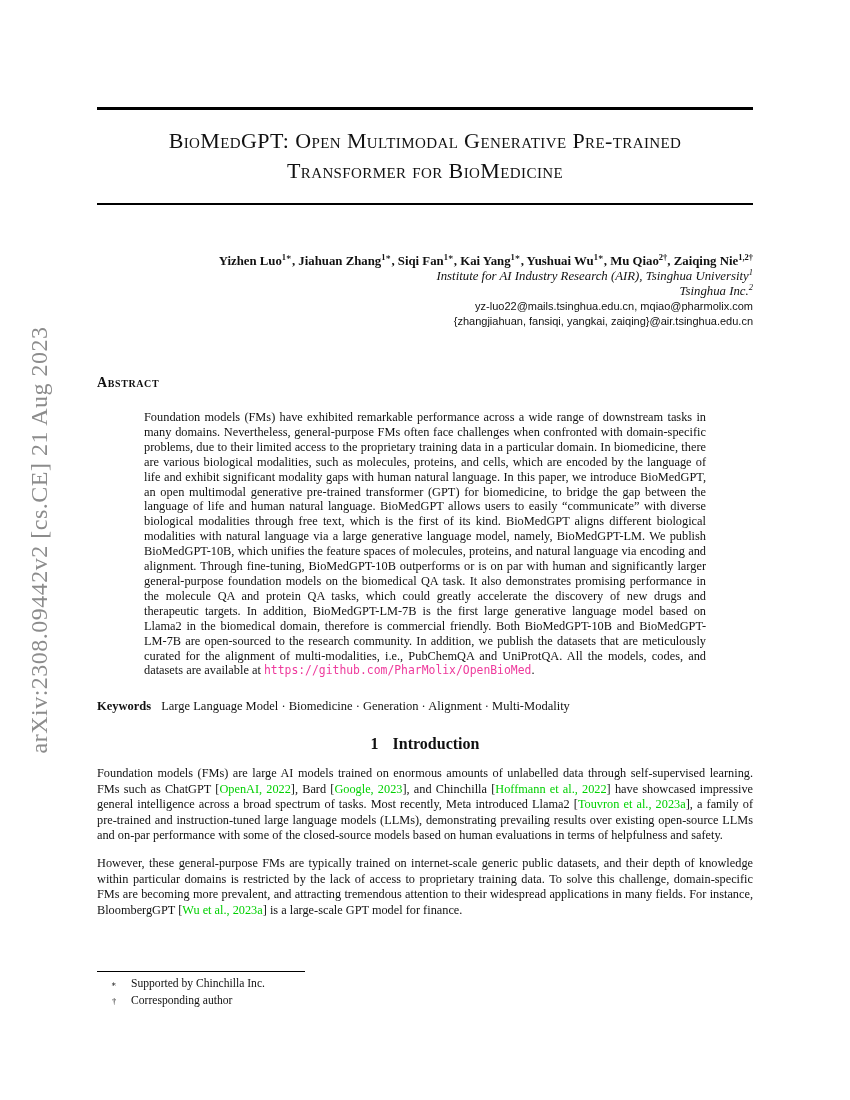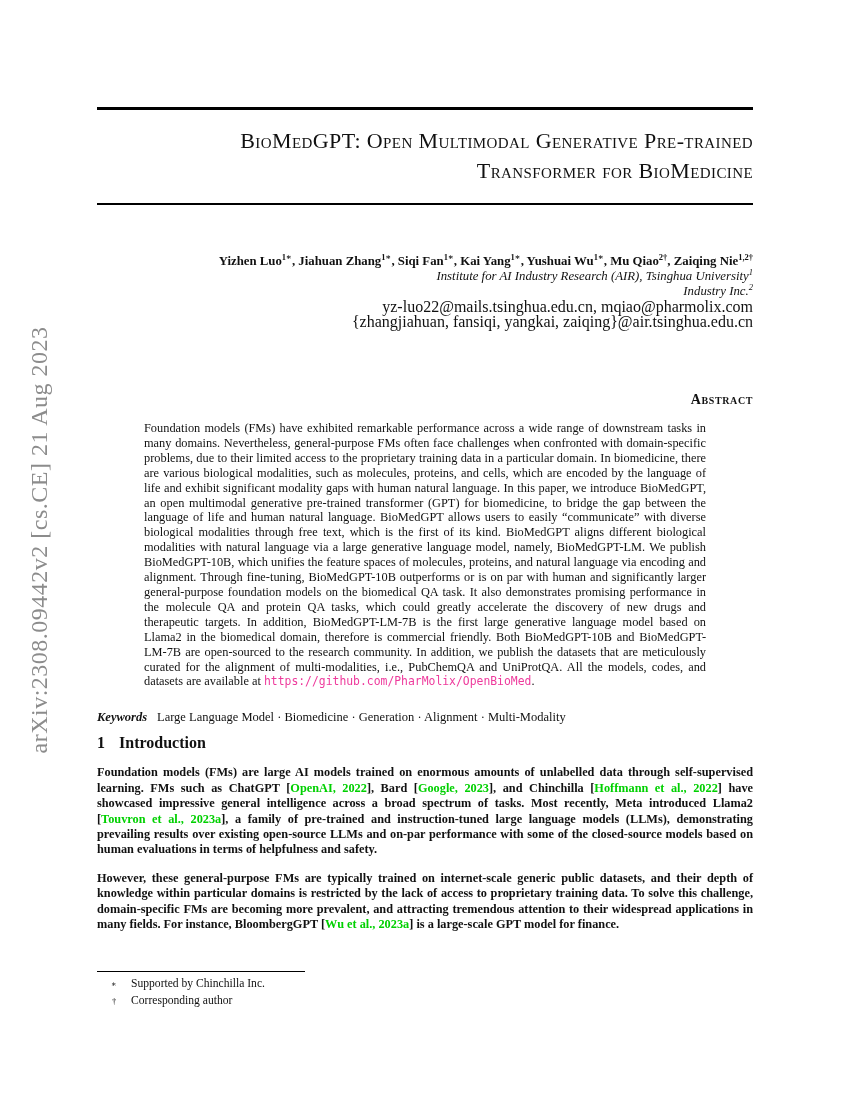--- a/index.html
+++ b/index.html
@@ -33,61 +33,60 @@
     position: absolute;
     left: 97px;
     top: 0;
     width: 656px;
   }
   .rule { height: 2.5px; background: #000; }
   .rule-top { margin-top: 107px; }
   .rule-bottom { margin-top: 17px; }
   .paper-title {
     margin-top: 16px;
-    text-align: right;
+    text-align: center;
     font-variant: small-caps;
     font-size: 22px;
     line-height: 30px;
     letter-spacing: 0.4px;
     font-weight: normal;
   }
   .authors-block { margin-top: 48px; text-align: right; }
   .author-line { font-weight: bold; font-size: 12.8px; line-height: 16px; }
   .affil-line { font-size: 12.8px; line-height: 15px; font-style: italic; }
   .email-line {
-    font-family: Liberation Serif, serif;
-    font-size: 16px;
+    font-family: Liberation Sans, sans-serif;
+    font-size: 11px;
     line-height: 15px;
   }
   sup { font-size: 8.5px; vertical-align: super; line-height: 0; }
   .abstract-heading {
-    margin-top: 63px;
-    text-align: right;
+    margin-top: 46px;
+    text-align: left;
     font-variant: small-caps;
     font-weight: bold;
     font-size: 14px;
     letter-spacing: 0.6px;
   }
   .abstract-body {
     width: 562px;
-    margin: 13px auto 0 auto;
+    margin: 19px auto 0 auto;
     text-align: justify;
     font-size: 12.35px;
     line-height: 14.9px;
   }
   .keywords-line { margin-top: 21px; font-size: 12.5px; line-height: 15px; }
-  .keywords-label { font-weight: bold; font-style: italic; margin-right: 10px; }
-  .section-heading { margin-top: 8px; font-weight: bold; font-size: 16px; line-height: 19px; }
+  .keywords-label { font-weight: bold; margin-right: 10px; }
+  .section-heading { margin-top: 20px; font-weight: bold; font-size: 16px; line-height: 19px; text-align: center; }
   .section-number { margin-right: 14px; }
   .body-paragraph {
     margin-top: 13px;
     text-align: justify;
     font-size: 12.3px;
     line-height: 15.4px;
-    font-weight: bold;
   }
   .cite { color: var(--cite); }
   .url-link {
     color: var(--link);
     font-family: "DejaVu Sans Mono", "Liberation Mono", monospace;
     font-size: 11.4px;
     text-decoration: none;
   }
   .footnotes {
     position: absolute;
@@ -116,21 +115,21 @@
     <h1 class="paper-title">
       <span style="display:block">BioMedGPT: Open Multimodal Generative Pre-trained</span>
       <span style="display:block">Transformer for BioMedicine</span>
     </h1>
 
     <div class="rule rule-bottom"></div>
 
     <div class="authors-block">
       <div class="author-line"><span>Yizhen Luo</span><sup>1∗</sup><span>, Jiahuan Zhang</span><sup>1∗</sup><span>, Siqi Fan</span><sup>1∗</sup><span>, Kai Yang</span><sup>1∗</sup><span>, Yushuai Wu</span><sup>1∗</sup><span>, Mu Qiao</span><sup>2†</sup><span>, Zaiqing Nie</span><sup>1,2†</sup></div>
       <div class="affil-line"><span>Institute for AI Industry Research (AIR), Tsinghua University</span><sup>1</sup></div>
-      <div class="affil-line"><span>Industry Inc.</span><sup>2</sup></div>
+      <div class="affil-line"><span>Tsinghua Inc.</span><sup>2</sup></div>
       <div class="email-line">yz-luo22@mails.tsinghua.edu.cn, mqiao@pharmolix.com</div>
       <div class="email-line">{zhangjiahuan, fansiqi, yangkai, zaiqing}@air.tsinghua.edu.cn</div>
     </div>
 
     <div class="abstract-heading">Abstract</div>
 
     <div class="abstract-body"><span>Foundation models (FMs) have exhibited remarkable performance across a wide range of downstream tasks in many domains. Nevertheless, general-purpose FMs often face challenges when confronted with domain-specific problems, due to their limited access to the proprietary training data in a particular domain. In biomedicine, there are various biological modalities, such as molecules, proteins, and cells, which are encoded by the language of life and exhibit significant modality gaps with human natural language. In this paper, we introduce BioMedGPT, an open multimodal generative pre-trained transformer (GPT) for biomedicine, to bridge the gap between the language of life and human natural language. BioMedGPT allows users to easily “communicate” with diverse biological modalities through free text, which is the first of its kind. BioMedGPT aligns different biological modalities with natural language via a large generative language model, namely, BioMedGPT-LM. We publish BioMedGPT-10B, which unifies the feature spaces of molecules, proteins, and natural language via encoding and alignment. Through fine-tuning, BioMedGPT-10B outperforms or is on par with human and significantly larger general-purpose foundation models on the biomedical QA task. It also demonstrates promising performance in the molecule QA and protein QA tasks, which could greatly accelerate the discovery of new drugs and therapeutic targets. In addition, BioMedGPT-LM-7B is the first large generative language model based on Llama2 in the biomedical domain, therefore is commercial friendly. Both BioMedGPT-10B and BioMedGPT-LM-7B are open-sourced to the research community. In addition, we publish the datasets that are meticulously curated for the alignment of multi-modalities, i.e., PubChemQA and UniProtQA. All the models, codes, and datasets are available at </span><span class="url-link">https://github.com/PharMolix/OpenBioMed</span><span>.</span></div>
 
     <div class="keywords-line">
       <span class="keywords-label">Keywords</span><span id="keywords-list">Large Language Model · Biomedicine · Generation · Alignment · Multi-Modality</span>

